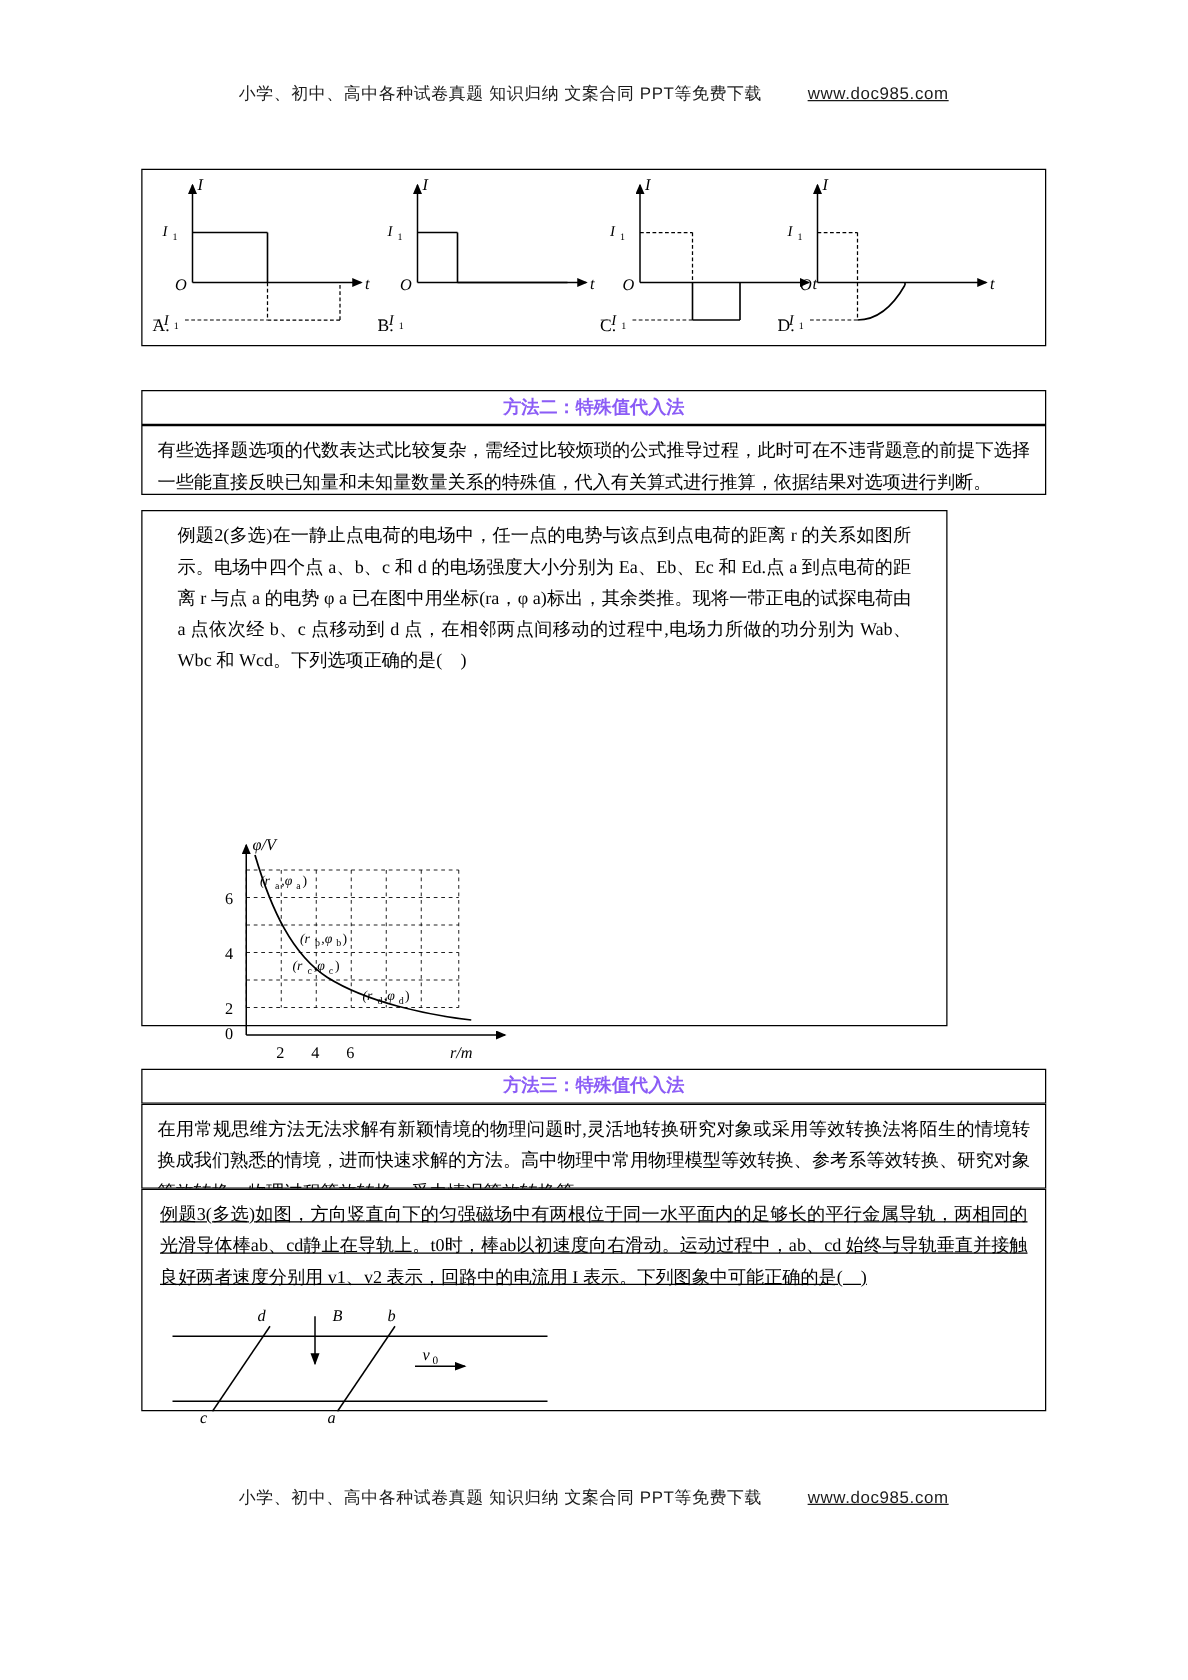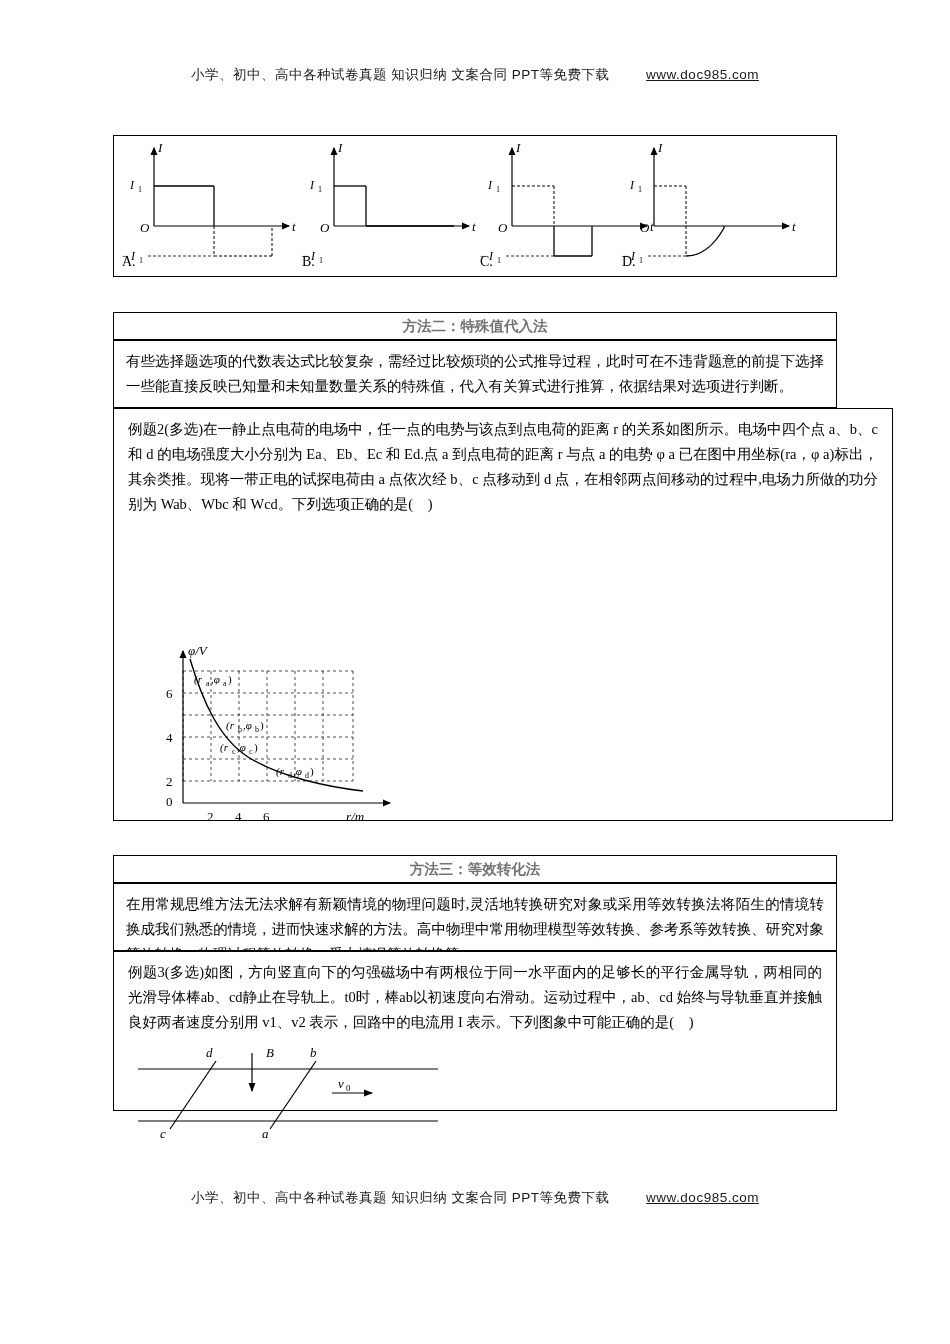--- a/index.html
+++ b/index.html
@@ -30,21 +30,21 @@
   #fig-box{left:113px;top:135px;width:724px;height:142px;}
   .opt-label{
     position:absolute;font-family:"Liberation Serif", serif;font-size:14px;
   }
 
   
   .method-bar{
     position:absolute;border:1px solid #000;box-sizing:border-box;
     background:#fff;text-align:center;
     font-family:"Liberation Sans", sans-serif;
-    font-weight:bold;font-size:14.5px;color:#737373;
+    font-weight:bold;font-size:14.5px;color:#8b5cf6;
     line-height:26px;
   }
   .para-box{
     position:absolute;border:1px solid #000;box-sizing:border-box;
     background:#fff;padding:8px 12px 8px 12px;
     font-size:14.5px;line-height:25px;text-align:justify;
   }
   .para-box p{margin:0;}
 
   
@@ -156,25 +156,25 @@
     <span class="opt-label" style="left:8px;top:118px;">A.</span>
     <span class="opt-label" style="left:188px;top:118px;">B.</span>
     <span class="opt-label" style="left:366px;top:118px;">C.</span>
     <span class="opt-label" style="left:508px;top:118px;">D.</span>
   </div>
 
   <div class="method-bar" style="left:113px;top:312px;width:724px;height:28px;">
     <span>方法二：特殊值代入法</span>
   </div>
 
-  <div class="para-box" style="left:113px;top:340px;width:724px;height:68px;">
+  <div class="para-box" style="left:113px;top:340px;width:724px;height:56px;">
     <p>有些选择题选项的代数表达式比较复杂，需经过比较烦琐的公式推导过程，此时可在不违背题意的前提下选择一些能直接反映已知量和未知量数量关系的特殊值，代入有关算式进行推算，依据结果对选项进行判断。</p>
   </div>
 
-  <div class="para-box" style="left:113px;top:408px;width:780px;height:413px;padding:8px 14px;">
+  <div class="para-box" style="left:113px;top:408px;width:645px;height:413px;padding:8px 28px;">
     <p style="margin-bottom:6px">例题2(多选)在一静止点电荷的电场中，任一点的电势与该点到点电荷的距离 r 的关系如图所示。电场中四个点 a、b、c 和 d 的电场强度大小分别为 Ea、Eb、Ec 和 Ed.点 a 到点电荷的距离 r 与点 a 的电势 φ a 已在图中用坐标(ra，φ a)标出，其余类推。现将一带正电的试探电荷由 a 点依次经 b、c 点移动到 d 点，在相邻两点间移动的过程中,电场力所做的功分别为 Wab、Wbc 和 Wcd。下列选项正确的是(　)</p>
 
     <div class="fig-wrap" style="left:0px;top:118px;position:relative;height:180px;">
       <svg width="340" height="185" viewBox="0 0 340 185">
         <defs>
           <marker id="ar2" markerWidth="7" markerHeight="7" refX="6" refY="3" orient="auto">
             <path d="M0,0 L7,3 L0,6 z" fill="#000"></path>
           </marker>
         </defs>
 
@@ -233,28 +233,28 @@
         <text x="160" y="137" font-family="Liberation Serif, serif" font-size="8">d</text>
         <text x="165" y="134" font-family="Liberation Serif, serif" font-size="11" font-style="italic">,φ</text>
         <text x="177" y="137" font-family="Liberation Serif, serif" font-size="8">d</text>
         <text x="182" y="134" font-family="Liberation Serif, serif" font-size="11">)</text>
       </svg>
     </div>
 
   </div>
 
   <div class="method-bar" style="left:113px;top:855px;width:724px;height:28px;">
-    <span>方法三：等效转化法</span>
+    <span>方法三：特殊值代入法</span>
   </div>
 
   <div class="para-box" style="left:113px;top:883px;width:724px;height:68px;">
     <p>在用常规思维方法无法求解有新颖情境的物理问题时,灵活地转换研究对象或采用等效转换法将陌生的情境转换成我们熟悉的情境，进而快速求解的方法。高中物理中常用物理模型等效转换、参考系等效转换、研究对象等效转换、物理过程等效转换、受力情况等效转换等。</p>
   </div>
 
-  <div class="para-box" style="left:113px;top:951px;width:724px;height:160px;padding:8px 14px;">
+  <div class="para-box" style="left:113px;top:951px;width:724px;height:178px;padding:8px 14px;text-decoration:underline;">
     <p style="margin-bottom:4px">例题3(多选)如图，方向竖直向下的匀强磁场中有两根位于同一水平面内的足够长的平行金属导轨，两相同的光滑导体棒ab、cd静止在导轨上。t0时，棒ab以初速度向右滑动。运动过程中，ab、cd 始终与导轨垂直并接触良好两者速度分别用 v1、v2 表示，回路中的电流用 I 表示。下列图象中可能正确的是(　)</p>
 
     <div class="fig-wrap" style="position:relative;left:0;top:4px;height:100px;">
       <svg width="400" height="100" viewBox="0 0 400 100">
         <defs>
           <marker id="ar3" markerWidth="8" markerHeight="8" refX="7" refY="3" orient="auto">
             <path d="M0,0 L8,3 L0,6 z" fill="#000"></path>
           </marker>
         </defs>
 

